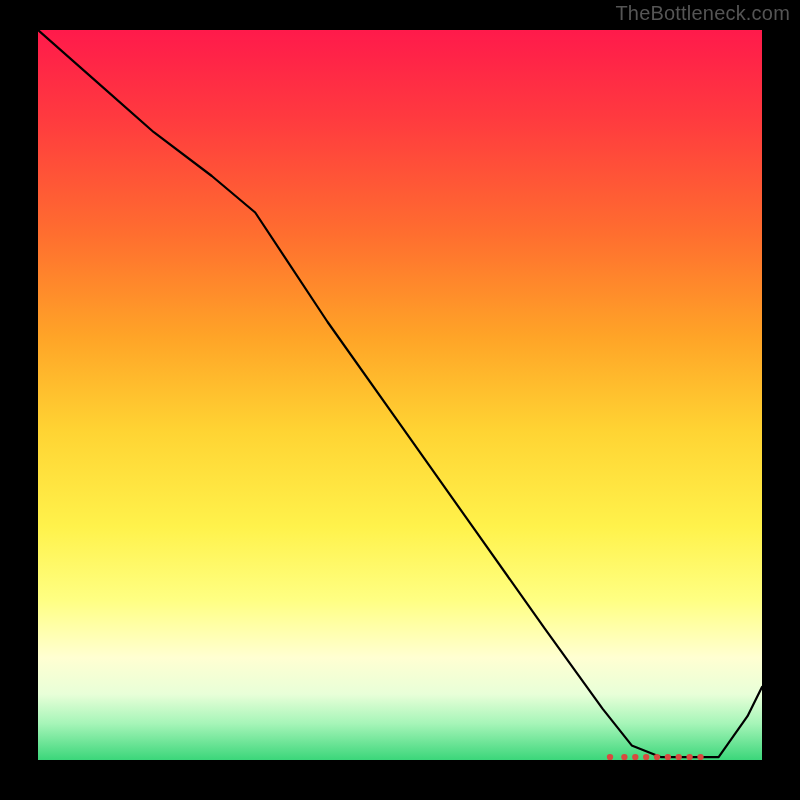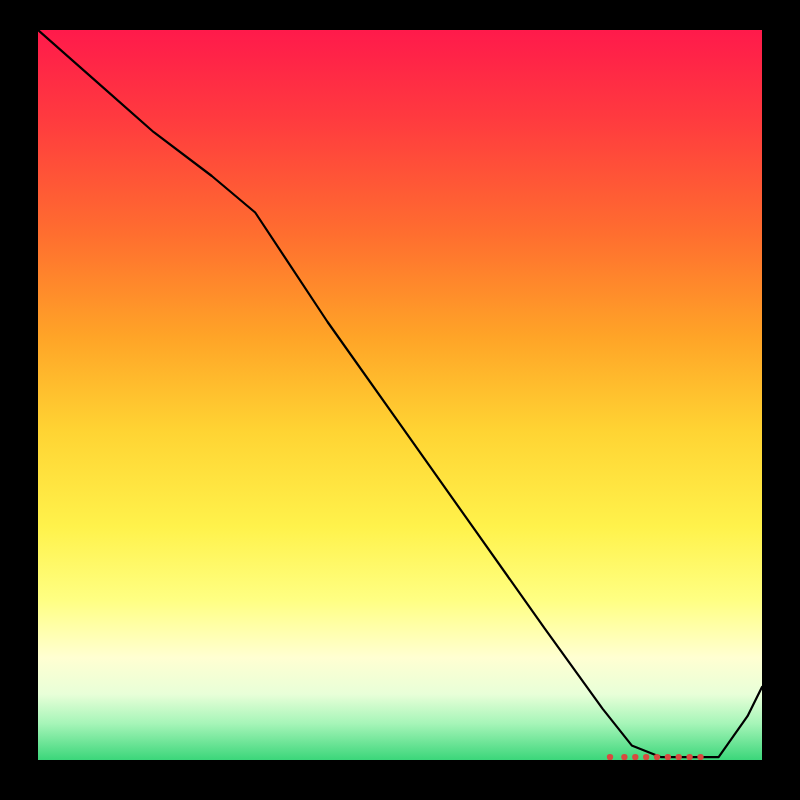--- a/index.html
+++ b/index.html
@@ -50,20 +50,21 @@
     top: 0;
     width: 724px;
     height: 730px;
     pointer-events: none;
   }
 </style>
 </head>
 <body>
 
 <div class="wrap">
+  <div class="watermark">TheBottleneck.com</div>
 
   <div class="plot">
     <svg class="curve" viewBox="0 0 724 730" preserveAspectRatio="none">
       <path id="curve-path" fill="none" stroke="#000000" stroke-width="2.2" stroke-linejoin="round" stroke-linecap="round" d="M0.0 0.0 L57.9 51.1 L115.8 102.2 L173.8 146.0 L217.2 182.5 L289.6 292.0 L362.0 394.2 L434.4 496.4 L506.8 598.6 L564.7 678.9 L593.7 715.4 L622.6 727.1 L651.6 727.1 L680.6 727.1 L709.5 686.2 L724.0 657.0"></path>
       <g id="marker-group">
           <circle cx="572.0" cy="727.1" r="3.2" fill="#d84a3f"></circle>
           <circle cx="586.4" cy="727.1" r="3.2" fill="#d84a3f"></circle>
           <circle cx="597.3" cy="727.1" r="3.2" fill="#d84a3f"></circle>
           <circle cx="608.2" cy="727.1" r="3.2" fill="#d84a3f"></circle>
           <circle cx="619.0" cy="727.1" r="3.2" fill="#d84a3f"></circle>

